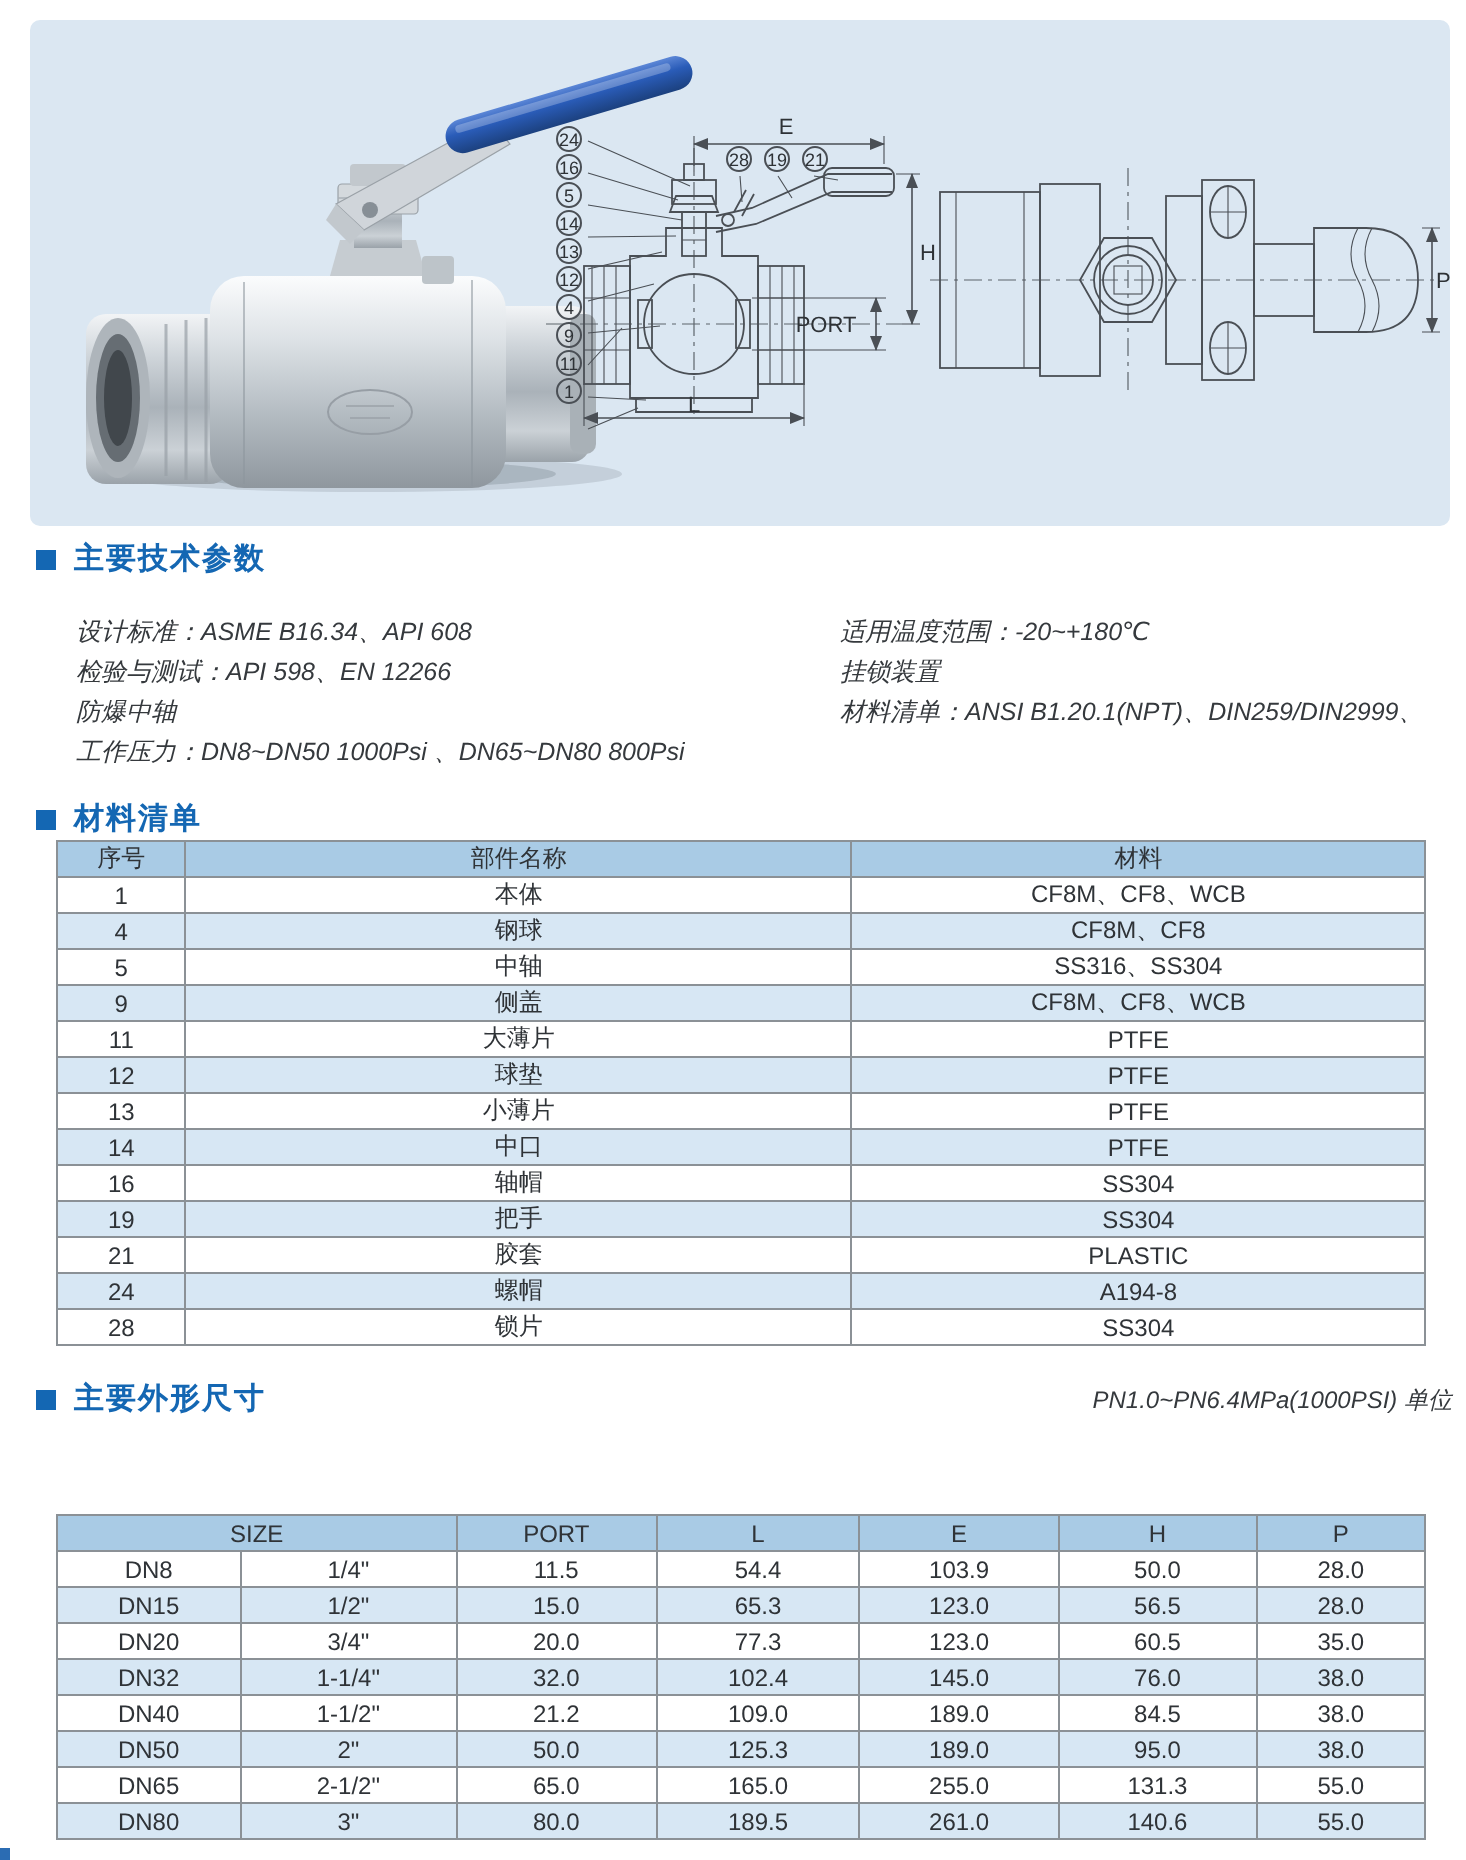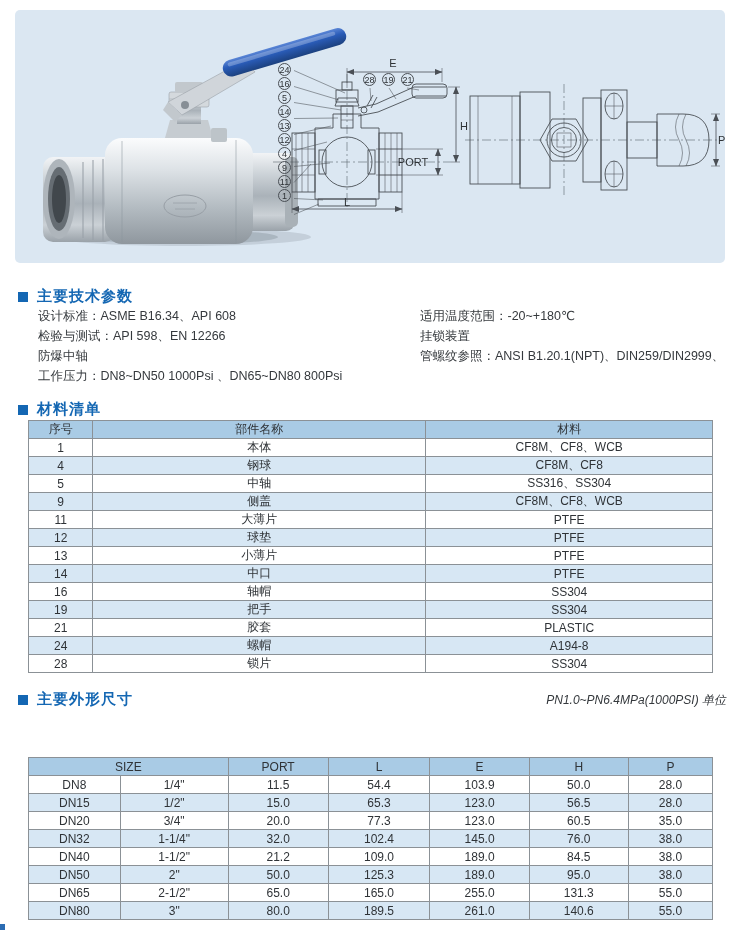--- a/index.html
+++ b/index.html
@@ -27,21 +27,21 @@
   .callout{width:13px;height:13px;border:1px solid var(--line);border-radius:50%;
            font-size:9px;line-height:12px;text-align:center;color:#2e3236;}
 
   
   .section-head{position:absolute;left:18px;display:flex;align-items:center;}
   .bullet{width:10px;height:10px;background:var(--accent);margin-right:9px;flex:none;}
   .section-title{font-size:15px;font-weight:bold;color:var(--accent);letter-spacing:1px;}
 
   
   .tech-col{position:absolute;}
-  .tech-line{height:20px;font-size:12.5px;color:var(--text);white-space:nowrap;}
+  .tech-line{height:20px;font-size:12.5px;color:var(--text);white-space:nowrap;font-style:italic;}
   .tech-col.right .tech-line:nth-child(4){padding-left:85px;}
 
   
   .tbl-wrap{position:absolute;left:28px;width:685px;}
   table{border-collapse:collapse;table-layout:fixed;width:100%;}
   th,td{border:1px solid var(--border);font-size:12px;font-weight:normal;
         text-align:center;padding:0;color:#2f3337;overflow:hidden;white-space:nowrap;}
   thead th{background:var(--table-header-bg);}
   tbody tr:nth-child(even) td{background:var(--table-alt-bg);}
   .materials-table th,.materials-table td{height:17px;text-align:center;}
@@ -193,34 +193,34 @@
         <div class="callout">11</div>
         <div class="callout">1</div>
       </div>
     <div class="callouts-top">
         <div class="callout">28</div>
         <div class="callout">19</div>
         <div class="callout">21</div>
       </div>
   </div>
 
-  <div class="section-head" style="top:287px">
+  <div class="section-head" style="top:270px">
     <span class="bullet"></span>
     <span class="section-title">主要技术参数</span>
   </div>
   <div class="tech-col" style="left:38px;top:308px">
       <div class="tech-line">设计标准：ASME B16.34、API 608</div>
       <div class="tech-line">检验与测试：API 598、EN 12266</div>
       <div class="tech-line">防爆中轴</div>
       <div class="tech-line">工作压力：DN8~DN50 1000Psi 、DN65~DN80 800Psi</div>
     </div>
   <div class="tech-col right" style="left:420px;top:308px">
       <div class="tech-line">适用温度范围：-20~+180℃</div>
       <div class="tech-line">挂锁装置</div>
-      <div class="tech-line">管螺纹参照：ANSI B1.20.1(NPT)、DIN259/DIN2999、</div>
+      <div class="tech-line">材料清单：ANSI B1.20.1(NPT)、DIN259/DIN2999、</div>
     </div>
 
   <div class="section-head" style="top:400px">
     <span class="bullet"></span>
     <span class="section-title">材料清单</span>
   </div>
   <div class="tbl-wrap" style="top:420px">
     <table class="materials-table">
       <colgroup>
           <col style="width:9.4%">

